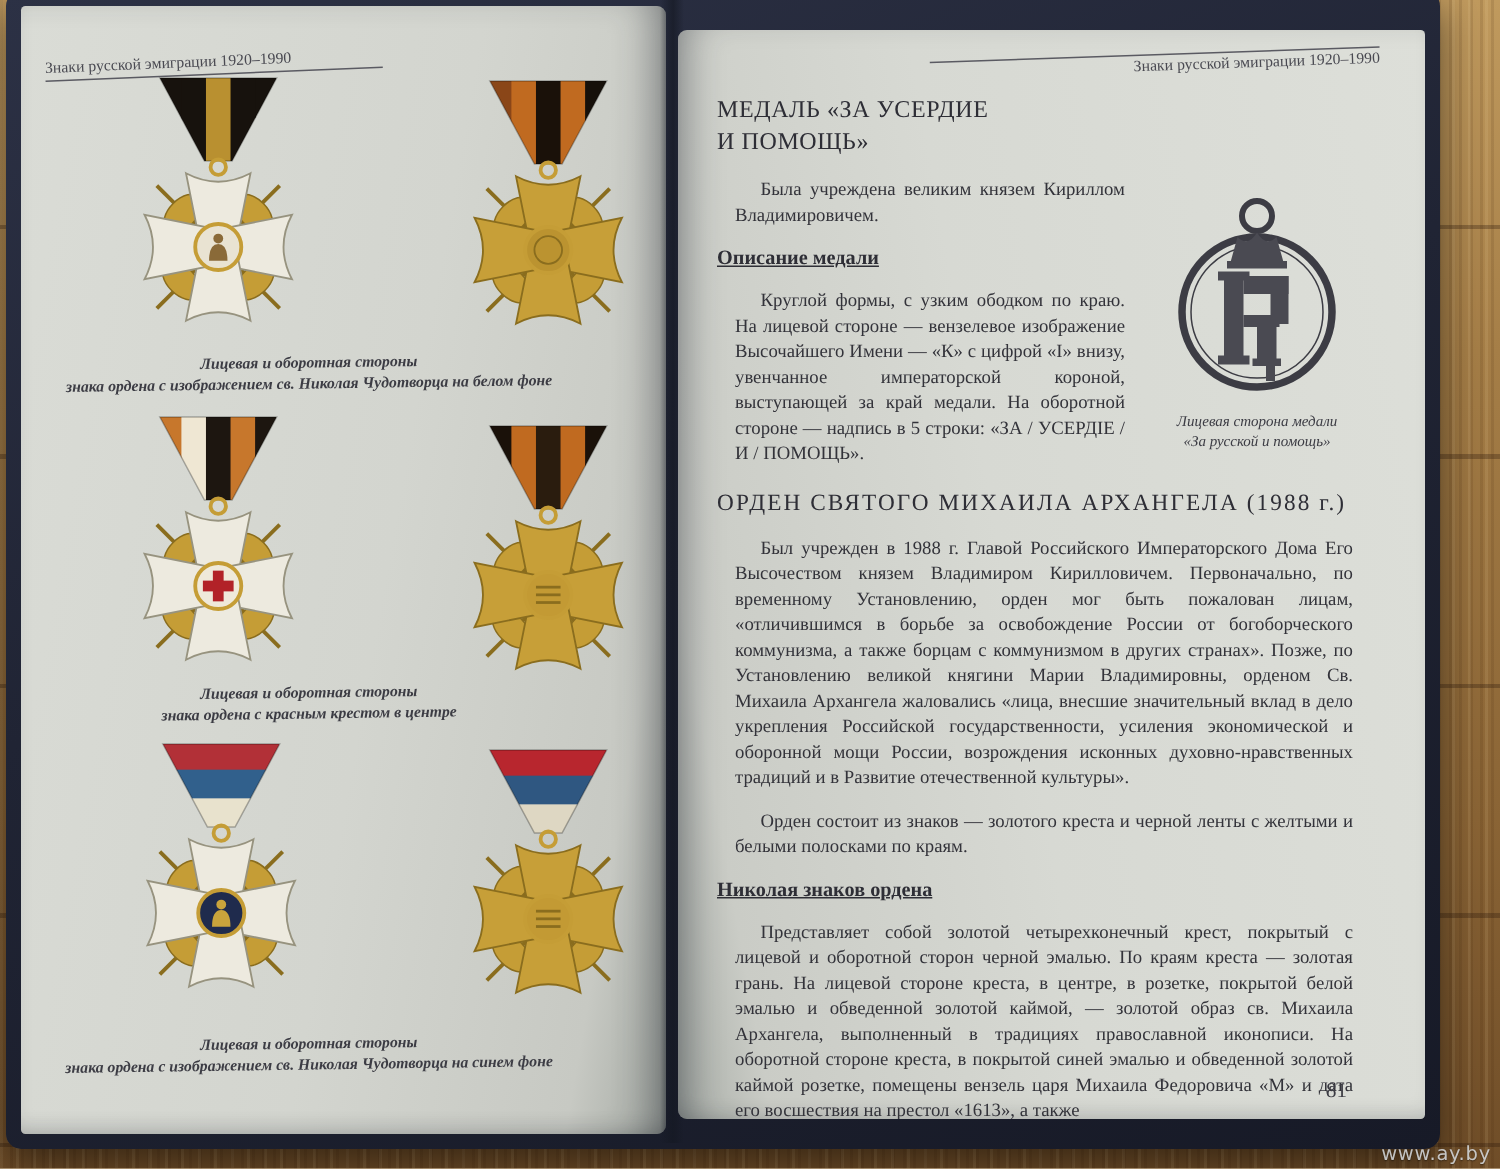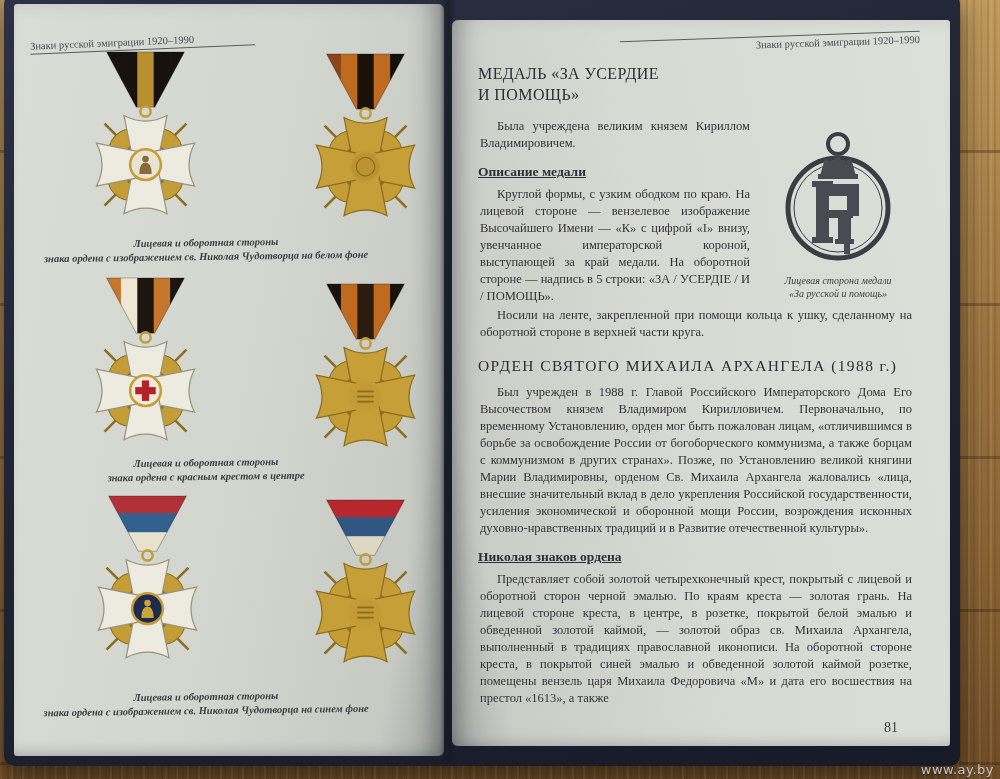--- a/index.html
+++ b/index.html
@@ -56,21 +56,21 @@
   
   .rp-header{
     position:absolute;right:30px;top:16px;width:300px;text-align:right;
     font-size:10.5px;color:#4a4a52;border-top:1px solid #5a5a62;padding-top:2px;
     transform:rotate(-2deg);
   }
   .rp-body{position:absolute;left:26px;top:44px;width:436px;}
   .rp-title{margin:0 0 12px 0;font-size:16px;font-weight:500;letter-spacing:.4px;line-height:1.3;color:#2e2e36;}
   .medal-fig{float:right;width:152px;margin:4px 0 6px 12px;text-align:center;}
   .medal-fig figcaption{font-style:italic;font-size:10px;line-height:1.35;color:#3c3c44;margin-top:4px;}
-  .rp-body p{margin:2px;font-size:12.5px;line-height:17px;text-align:justify;text-indent:17px;}
+  .rp-body p{margin:12px;font-size:12.5px;line-height:17px;text-align:justify;text-indent:17px;}
   .h-desc{margin:12px 0 6px 0;font-size:13.5px;font-weight:bold;color:#2e2e36;text-decoration:underline;}
   .h-orden{margin:16px 0 9px 0;font-size:15.5px;font-weight:500;letter-spacing:1.4px;color:#2e2e36;}
   .rp-pagenum{position:absolute;right:52px;top:700px;font-size:14px;color:#3c3c44;}
   .watermark{
     position:absolute;right:6px;bottom:2px;
     font-family:"DejaVu Sans", sans-serif;font-size:13px;letter-spacing:.5px;
     color:#d8dce0;opacity:.85;text-shadow:0 1px 1px rgba(0,0,0,.5);
   }
 </style>
 </head>
@@ -335,25 +335,25 @@
           <div>Лицевая сторона медали</div>
           <div>«За русской и помощь»</div>
         </figcaption>
       </figure>
 
       <p>Была учреждена великим князем Кириллом Владимировичем.</p>
 
       <div class="h-desc">Описание медали</div>
 
       <p>Круглой формы, с узким ободком по краю. На лицевой стороне — вензелевое изображение Высочайшего Имени — «К» с цифрой «I» внизу, увенчанное императорской короной, выступающей за край медали. На оборотной стороне — надпись в 5 строки: «ЗА / УСЕРДІЕ / И / ПОМОЩЬ».</p>
-      <p>Носили на ленте, закрепленной при помощи кольца к ушку, сделанному на оборотной стороне в верхней части круга.</p>
 
       <div class="h-orden">ОРДЕН СВЯТОГО МИХАИЛА АРХАНГЕЛА (1988 г.)</div>
 
       <p>Был учрежден в 1988 г. Главой Российского Императорского Дома Его Высочеством князем Владимиром Кирилловичем. Первоначально, по временному Установлению, орден мог быть пожалован лицам, «отличившимся в борьбе за освобождение России от богоборческого коммунизма, а также борцам с коммунизмом в других странах». Позже, по Установлению великой княгини Марии Владимировны, орденом Св. Михаила Архангела жаловались «лица, внесшие значительный вклад в дело укрепления Российской государственности, усиления экономической и оборонной мощи России, возрождения исконных духовно-нравственных традиций и в Развитие отечественной культуры».</p>
+      <p>Орден состоит из знаков — золотого креста и черной ленты с желтыми и белыми полосками по краям.</p>
 
       <div class="h-desc">Николая знаков ордена</div>
 
       <p>Представляет собой золотой четырехконечный крест, покрытый с лицевой и оборотной сторон черной эмалью. По краям креста — золотая грань. На лицевой стороне креста, в центре, в розетке, покрытой белой эмалью и обведенной золотой каймой, — золотой образ св. Михаила Архангела, выполненный в традициях православной иконописи. На оборотной стороне креста, в покрытой синей эмалью и обведенной золотой каймой розетке, помещены вензель царя Михаила Федоровича «М» и дата его восшествия на престол «1613», а также</p>
     </div>
 
     <div class="rp-pagenum">81</div>
   </div>
 
   <div class="watermark">www.ay.by</div>

